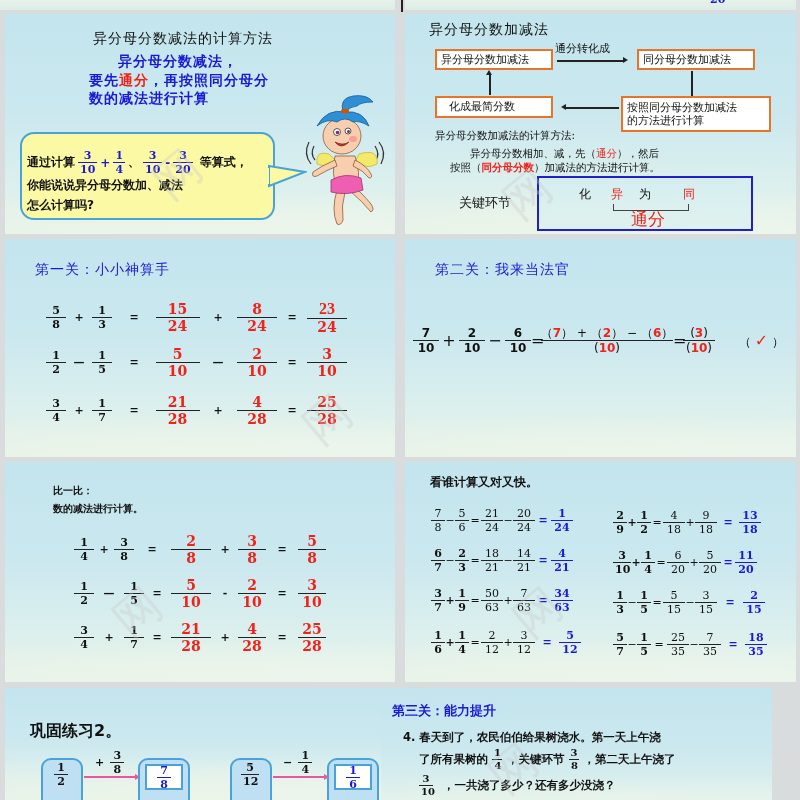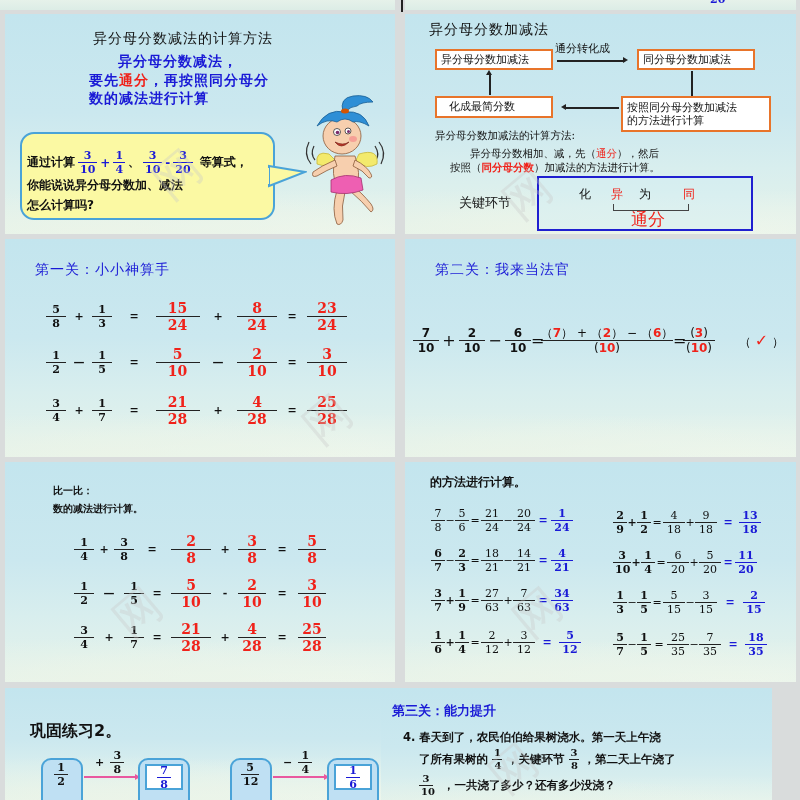--- a/index.html
+++ b/index.html
@@ -177,21 +177,21 @@
         <span class="n red" style="font-size:14px;">15</span>
         <span class="d red" style="font-size:14px;width:44px;text-align:center;">24</span>
       </span>
     <span class="op" style="width:36px;text-align:center;">+</span>
     <span class="frac" style="width:42px;">
         <span class="n red" style="font-size:14px;">8</span>
         <span class="d red" style="font-size:14px;width:40px;text-align:center;">24</span>
       </span>
     <span class="op" style="width:28px;text-align:center;">=</span>
     <span class="frac" style="width:42px;">
-        <span class="n red" style="font-size:14px;">23</span>
+        <span class="n red" style="font-size:16px;font-family:Liberation Serif, serif;">23</span>
         <span class="d red" style="font-size:14px;width:40px;text-align:center;">24</span>
       </span>
   </div>
 
   <div class="row serif bold" style="left:40px;top:108px;font-size:11px;">
     <span class="frac" style="width:22px;">
         <span class="n">1</span>
         <span class="d" style="width:20px;text-align:center;">2</span>
       </span>
     <span class="op" style="width:24px;text-align:center;">—</span>
@@ -355,21 +355,21 @@
     <span class="op" style="width:30px;text-align:center;">=</span>
     <span class="frac" style="width:30px;">
         <span class="n red" style="font-size:14px;">25</span>
         <span class="d red" style="font-size:14px;width:28px;text-align:center;">28</span>
       </span>
   </div>
   <div class="wm" style="left:110px;top:120px;">网</div>
 </div>
 
 <div class="slide" style="left:405px;top:462px;width:391px;height:220px;">
-  <div class="abs sans bold" style="left:25px;top:12px;font-size:12px;">的方法进行计算。</div>
+  <div class="abs sans bold" style="left:25px;top:12px;font-size:12px;">看谁计算又对又快。</div>
 
   <div class="row serif" style="left:26px;top:46px;font-size:11px;">
     <span class="frac" style="width:14px;">
         <span class="n">7</span>
         <span class="d" style="width:14px;text-align:center;">8</span>
       </span>
     <span class="op" style="width:10px;text-align:center;">−</span>
     <span class="frac" style="width:14px;">
         <span class="n">5</span>
         <span class="d" style="width:14px;text-align:center;">6</span>
@@ -421,21 +421,21 @@
         <span class="n">3</span>
         <span class="d" style="width:14px;text-align:center;">7</span>
       </span>
     <span class="op bold" style="width:10px;text-align:center;">+</span>
     <span class="frac bold" style="width:14px;">
         <span class="n">1</span>
         <span class="d" style="width:14px;text-align:center;">9</span>
       </span>
     <span class="op" style="width:12px;text-align:center;">=</span>
     <span class="frac" style="width:22px;">
-        <span class="n">27</span>
+        <span class="n">50</span>
         <span class="d" style="width:22px;text-align:center;">63</span>
       </span>
     <span class="op" style="width:10px;text-align:center;">+</span>
     <span class="frac" style="width:22px;">
         <span class="n">7</span>
         <span class="d" style="width:22px;text-align:center;">63</span>
       </span>
     <span class="op blue bold" style="width:16px;text-align:center;">=</span>
     <span class="frac blue bold" style="width:22px;">
         <span class="n">34</span>

